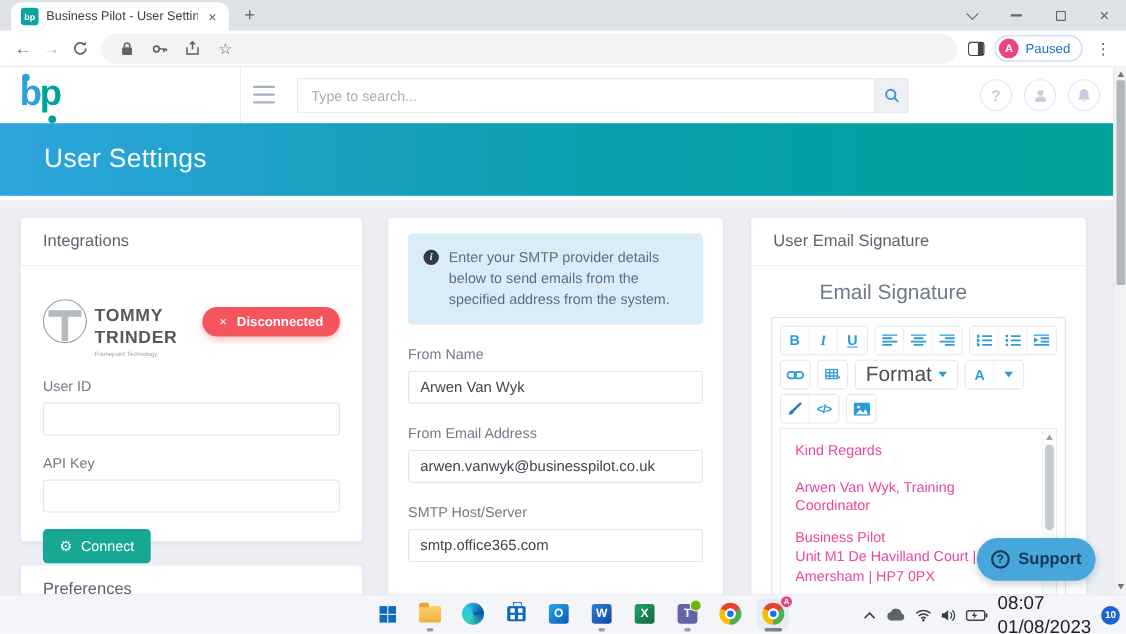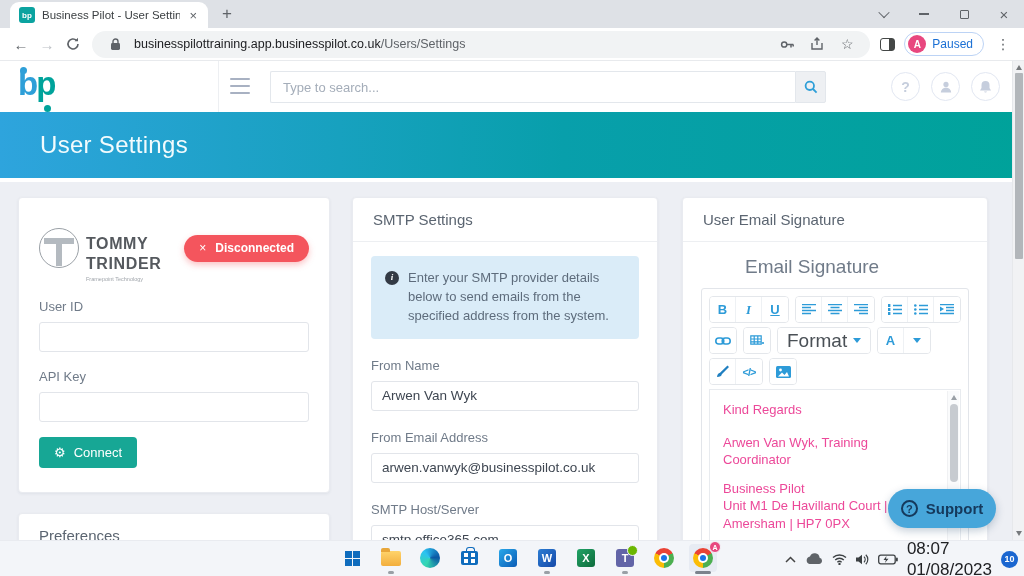--- a/index.html
+++ b/index.html
@@ -234,21 +234,20 @@
       <path d="M12 .8v3.4H8.6z" fill="#5f6368"></path>
     </svg>
   </span>
   <div class="addressbar">
     <span class="abar-ic">
       <svg width="11" height="13" viewBox="0 0 11 13">
           <rect x="1" y="5" width="9" height="7" rx="1.4" fill="#5f6368"></rect>
           <path d="M3 5V3.5a2.5 2.5 0 0 1 5 0V5" fill="none" stroke="#5f6368" stroke-width="1.4"></path>
         </svg>
     </span>
-    <span class="url"><span>businesspilottraining.app.businesspilot.co.uk</span><span class="path">/Users/Settings</span></span>
     <span class="abar-ic">
       <svg width="15" height="13" viewBox="0 0 15 13">
           <circle cx="4.2" cy="6.5" r="2.6" fill="none" stroke="#5f6368" stroke-width="1.5"></circle>
           <path d="M6.8 6.5h6.5M11 6.5v3M13.2 6.5v2" stroke="#5f6368" stroke-width="1.5"></path>
         </svg>
     </span>
     <span class="abar-ic">
       <svg width="14" height="14" viewBox="0 0 14 14">
           <path d="M2 6v6h10V6" fill="none" stroke="#5f6368" stroke-width="1.4"></path>
           <path d="M7 8V1.5M4.6 3.5L7 1l2.4 2.5" fill="none" stroke="#5f6368" stroke-width="1.4"></path>
@@ -302,20 +301,21 @@
   </div>
 </div>
 
 <div class="banner">
   <div class="banner-title">User Settings</div>
 </div>
 
 <div class="content">
 
   <div class="card" id="card-integrations">
+    <div class="card-h">Integrations</div>
     <div class="int-body">
       <div class="int-row">
         <div class="tt-logo">
           <span class="tt-circle"></span>
           <span>
             <div class="tt-name"><span>TOMMY</span><br><span>TRINDER</span></div>
             <div class="tt-tag">Framepoint Technology</div>
           </span>
         </div>
         <button class="status-pill">
@@ -332,21 +332,20 @@
         <span>Connect</span>
       </button>
     </div>
   </div>
 
   <div class="card" id="card-preferences">
     <div class="card-h">Preferences</div>
   </div>
 
   <div class="card" id="card-smtp">
-    <div class="card-h">SMTP Settings</div>
     <div class="smtp-body">
       <div class="alert">
         <span class="info-ic">i</span>
         <span>Enter your SMTP provider details below to send emails from the specified address from the system.</span>
       </div>
       <div class="fld-label">From Name</div>
       <input class="fld-input" value="Arwen Van Wyk" style="">
       <div class="fld-label">From Email Address</div>
       <input class="fld-input" value="arwen.vanwyk@businesspilot.co.uk" style="">
       <div class="fld-label">SMTP Host/Server</div>

